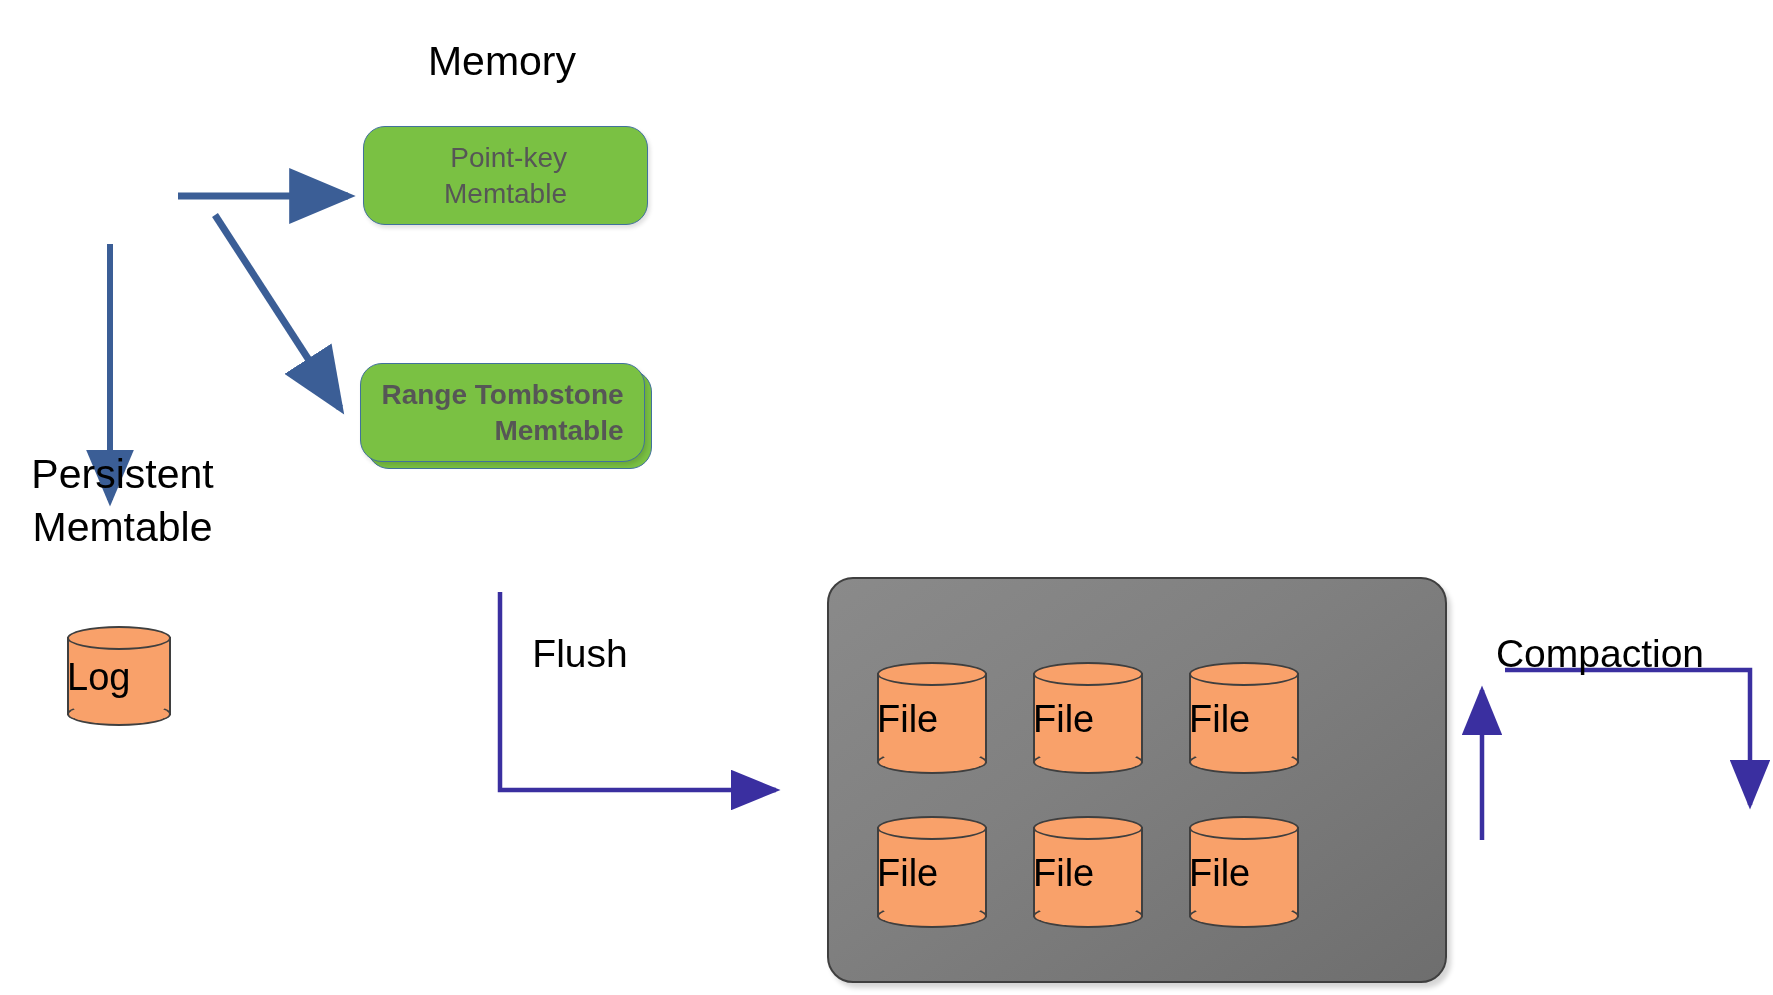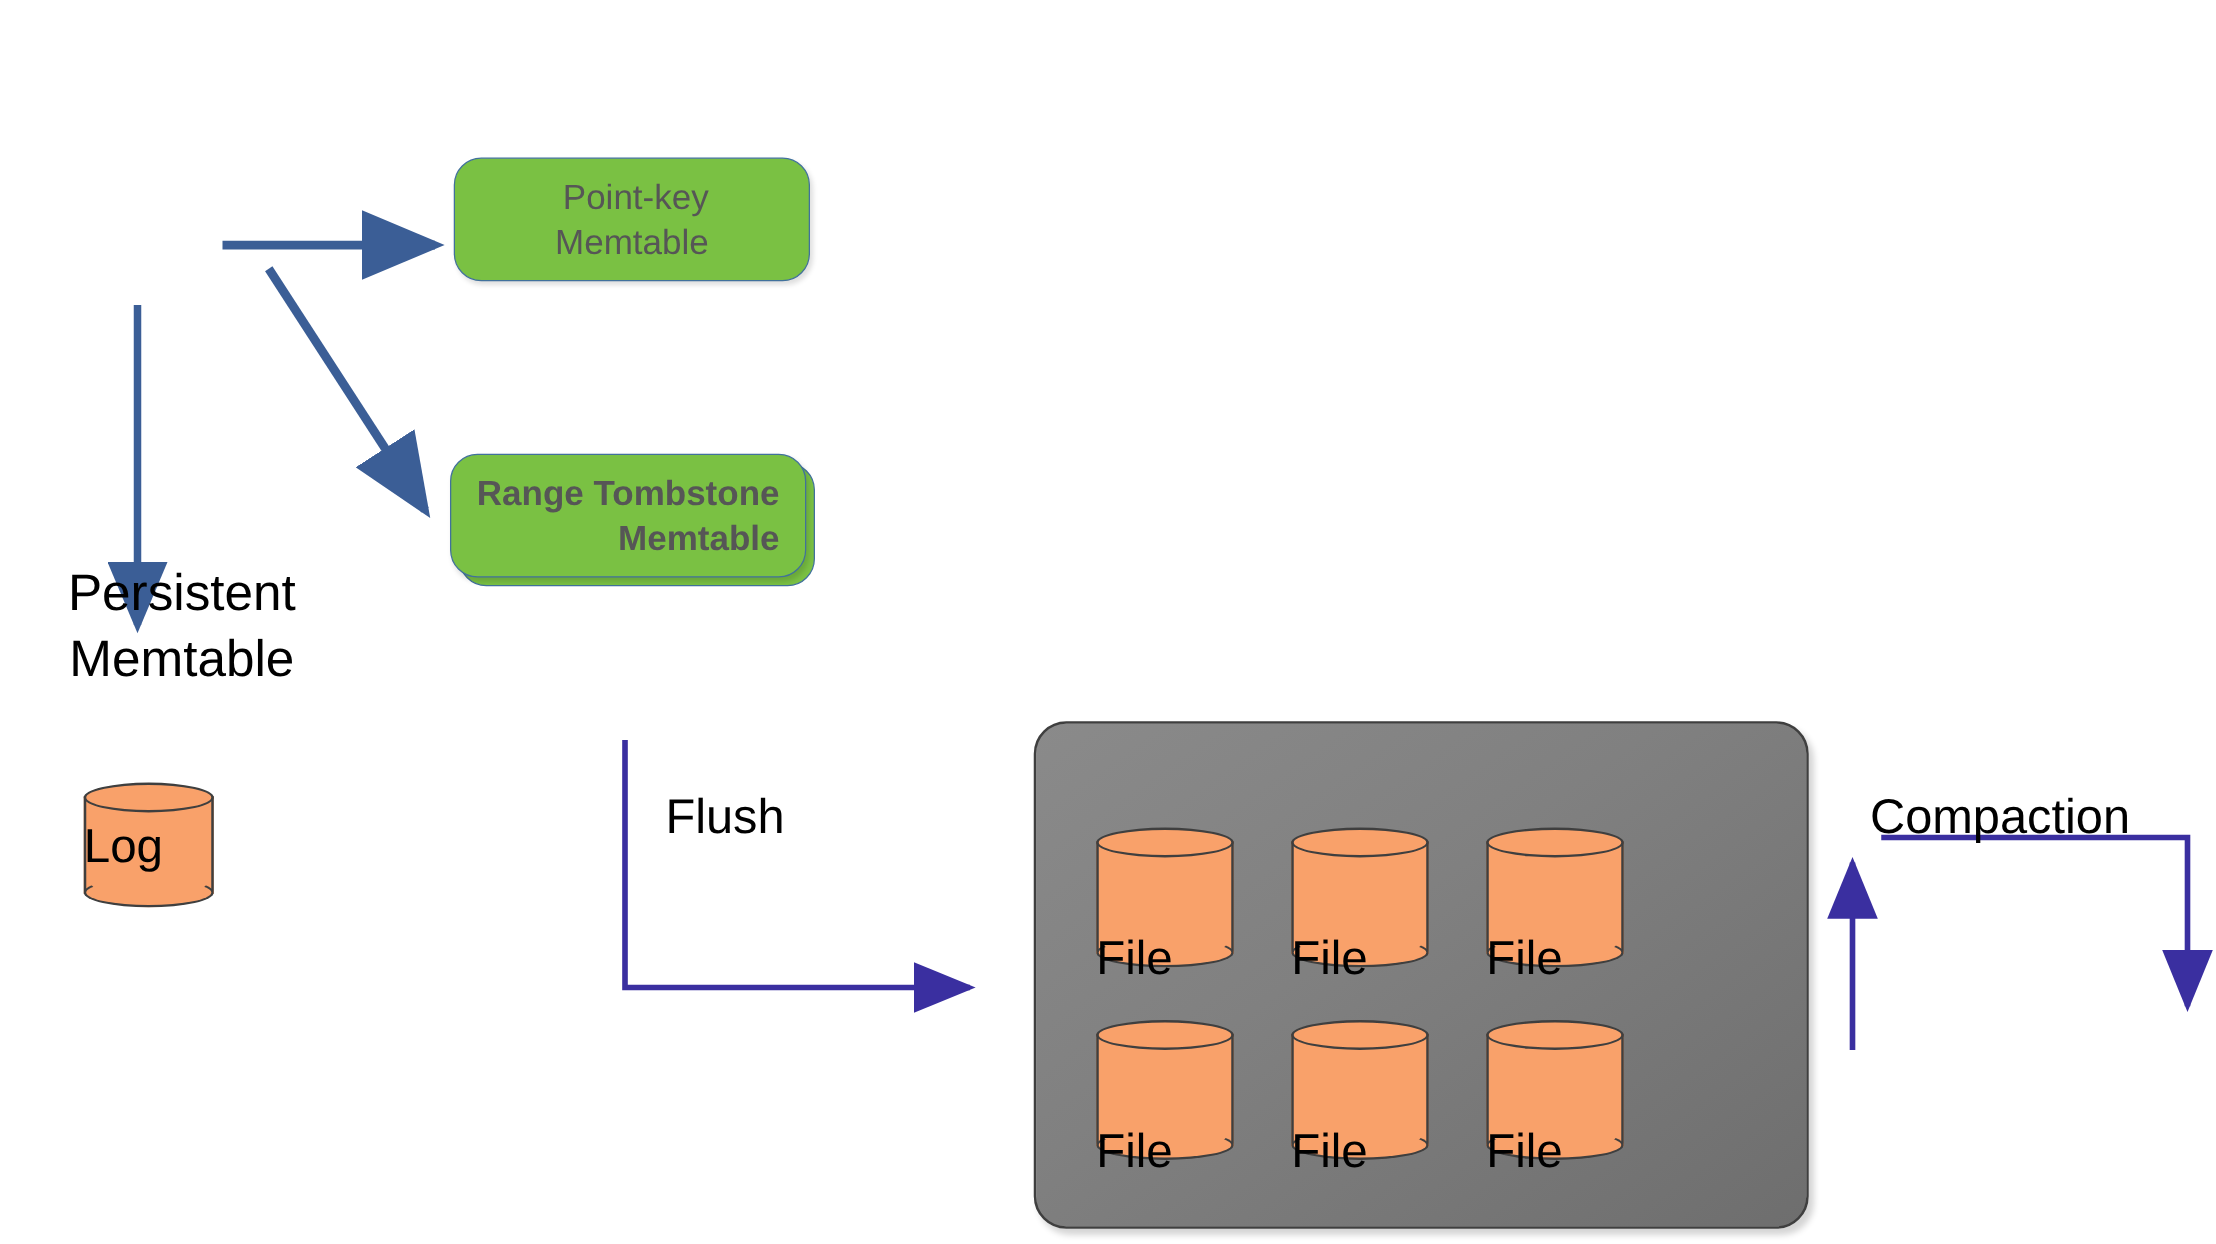--- a/index.html
+++ b/index.html
@@ -38,21 +38,20 @@
     width: 210px;
     font-size: 41px;
     line-height: 1.38;
   }
   #persistent-storage-label {
     left: 0px;
     top: 448px;
     width: 245px;
     font-size: 41px;
     line-height: 1.3;
-    padding-left: 23px;
   }
   #flush-label {
     left: 500px;
     top: 632px;
     width: 160px;
     font-size: 39px;
   }
   #compaction-label {
     left: 1470px;
     top: 632px;
@@ -181,21 +180,21 @@
     transform: translateY(-46%);
     text-align: left;
     color: #000000;
     z-index: 4;
     white-space: nowrap;
   }
   .file-cyl {
     width: 110px;
     height: 112px;
   }
-  .file-cyl .cyl-text { font-size: 38px; margin-top: 48px; }
+  .file-cyl .cyl-text { font-size: 38px; }
   #log-cylinder {
     position: absolute;
     left: 67px;
     top: 626px;
     width: 104px;
     height: 100px;
   }
   #log-cylinder .cyl-text { font-size: 38px; }
 
   
@@ -238,20 +237,21 @@
     <g>
       <path d="M 500 592 L 500 790 L 776 790" fill="none" stroke="#3A2FA0" stroke-width="4.5" marker-end="url(#mk-thin)"></path>
     </g>
 
     <g>
       <path d="M 1482 840 L 1482 690" fill="none" stroke="#3A2FA0" stroke-width="4.5" marker-end="url(#mk-thin)"></path>
       <path d="M 1505 670 L 1750 670 L 1750 805" fill="none" stroke="#3A2FA0" stroke-width="4.5" marker-end="url(#mk-thin)"></path>
     </g>
   </svg>
 
+  <div class="lbl" id="memory-label">Memory</div>
 
 
   <div class="lbl" id="persistent-storage-label">
     <div>Persistent</div>
     <div>Memtable</div>
   </div>
 
   <div class="lbl" id="flush-label">Flush</div>
 
   <div class="lbl" id="compaction-label">Compaction</div>

